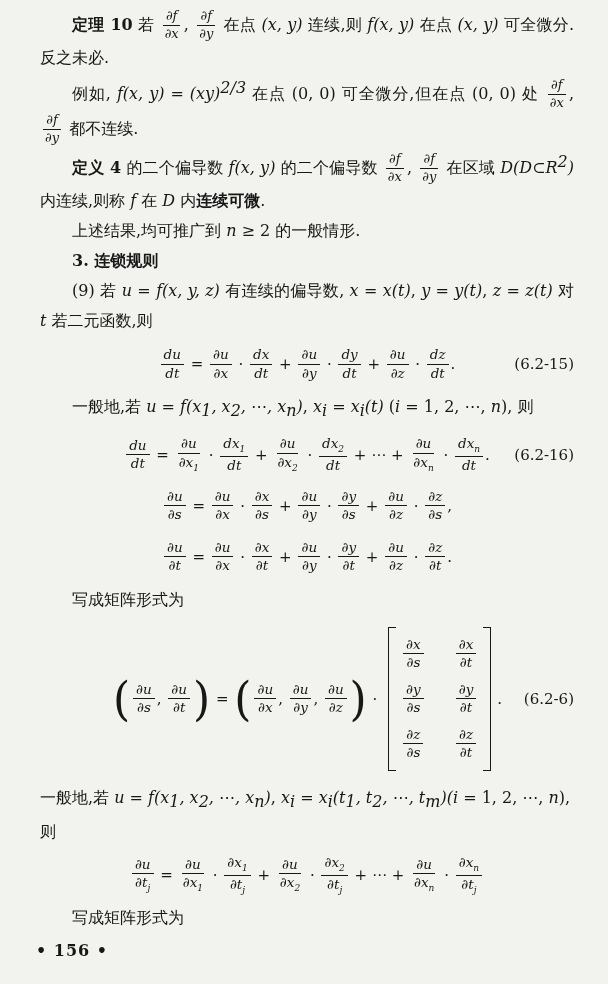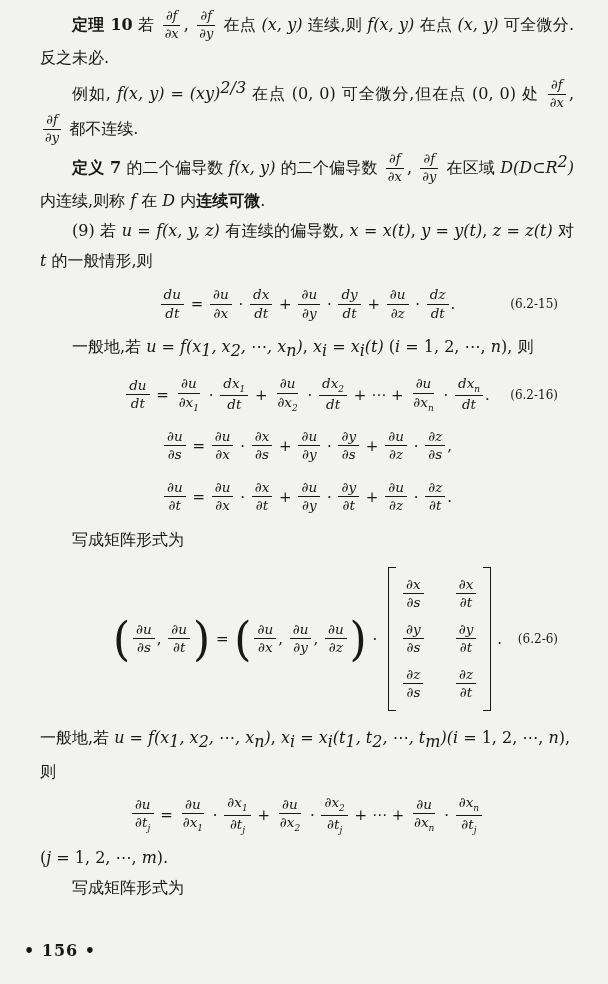--- a/index.html
+++ b/index.html
@@ -54,22 +54,22 @@
     justify-content: center;
     position: relative;
     margin: 5px 0;
     min-height: 46px;
     font-size: 15px;
   }
   .equation .frac { font-size: 13.5px; }
   .equation .zh { white-space: pre; }
   .eqno {
     position: absolute;
-    right: 16px;
-    font-size: 12px;
+    right: 0;
+    font-size: 15px;
     font-family: "DejaVu Serif", "DejaVu Sans", serif;
   }
   .tall { min-height: 158px; }
   .bigparen {
     display: inline-block;
     font-size: 44px;
     font-weight: 300;
     line-height: 0;
     vertical-align: middle;
     margin: 0 1px;
@@ -89,21 +89,21 @@
     content: "";
     position: absolute;
     top: 0; bottom: 0;
     width: 7px;
     border: 1.8px solid #171717;
   }
   .matrix::before { left: 0; border-right: none; }
   .matrix::after  { right: 0; border-left: none; }
   .pageno {
     position: absolute;
-    left: 24px;
+    left: 36px;
     bottom: 24px;
     font-weight: bold;
     font-size: 16px;
     letter-spacing: 1px;
   }
 </style>
 </head>
 <body>
 
 <div class="page">
@@ -115,28 +115,30 @@
           <span class="num"><span class="m">∂f</span></span>
           <span class="den"><span class="m">∂y</span></span>
         </span><span class="zh"> 在点 </span><span class="m">(x, y)</span><span class="zh"> 连续,则 </span><span class="m">f(x, y)</span><span class="zh"> 在点 </span><span class="m">(x, y)</span><span class="zh"> 可全微分. 反之未必.</span></div>
       <div class="para indent"><span class="zh">例如, </span><span class="m">f(x, y) = (xy)</span><sup class="m">2/3</sup><span class="zh"> 在点 (0, 0) 可全微分,但在点 (0, 0) 处 </span><span class="frac">
           <span class="num"><span class="m">∂f</span></span>
           <span class="den"><span class="m">∂x</span></span>
         </span><span class="zh">, </span><span class="frac">
           <span class="num"><span class="m">∂f</span></span>
           <span class="den"><span class="m">∂y</span></span>
         </span><span class="zh"> 都不连续.</span></div>
-      <div class="para indent"><span class="zh b">定义 7</span><span class="zh">  的二个偏导数 </span><span class="m">f(x, y)</span><span class="zh"> 的二个偏导数 </span><span class="frac">
+      <div class="para indent"><span class="zh b">定义 4</span><span class="zh">  的二个偏导数 </span><span class="m">f(x, y)</span><span class="zh"> 的二个偏导数 </span><span class="frac">
           <span class="num"><span class="m">∂f</span></span>
           <span class="den"><span class="m">∂x</span></span>
         </span><span class="zh">, </span><span class="frac">
           <span class="num"><span class="m">∂f</span></span>
           <span class="den"><span class="m">∂y</span></span>
         </span><span class="zh"> 在区域 </span><span class="m">D(D⊂R</span><sup class="m">2</sup><span class="m">)</span><span class="zh"> 内连续,则称 </span><span class="m">f</span><span class="zh"> 在 </span><span class="m">D</span><span class="zh"> 内</span><span class="zh b">连续可微</span><span class="zh">.</span></div>
-      <div class="para indent"><span class="zh">(9) 若 </span><span class="m">u = f(x, y, z)</span><span class="zh"> 有连续的偏导数, </span><span class="m">x = x(t)</span><span class="zh">, </span><span class="m">y = y(t)</span><span class="zh">, </span><span class="m">z = z(t)</span><span class="zh"> 对 </span><span class="m">t</span><span class="zh"> 的一般情形,则</span></div>
+      <div class="para indent"><span class="zh">上述结果,均可推广到 </span><span class="m">n</span><span class="zh"> ≥ 2 的一般情形.</span></div>
+      <div class="para indent"><span class="zh b">3. 连锁规则</span></div>
+      <div class="para indent"><span class="zh">(9) 若 </span><span class="m">u = f(x, y, z)</span><span class="zh"> 有连续的偏导数, </span><span class="m">x = x(t)</span><span class="zh">, </span><span class="m">y = y(t)</span><span class="zh">, </span><span class="m">z = z(t)</span><span class="zh"> 对 </span><span class="m">t</span><span class="zh"> 若二元函数,则</span></div>
       <div class="equation">
         <span class="frac">
           <span class="num"><span class="m">du</span></span>
           <span class="den"><span class="m">dt</span></span>
         </span>
         <span class="zh"> = </span>
         <span class="frac">
           <span class="num"><span class="m">∂u</span></span>
           <span class="den"><span class="m">∂x</span></span>
         </span>
@@ -371,17 +373,16 @@
         <span class="frac">
           <span class="num"><span class="m">∂u</span></span>
           <span class="den"><span class="m">∂x</span><sub class="m">n</sub></span>
         </span>
         <span class="zh"> · </span>
         <span class="frac">
           <span class="num"><span class="m">∂x</span><sub class="m">n</sub></span>
           <span class="den"><span class="m">∂t</span><sub class="m">j</sub></span>
         </span>
       </div>
-      <div class="para"><span class="zh">(</span><span class="m">j</span><span class="zh"> = 1, 2, ⋯, </span><span class="m">m</span><span class="zh">).</span></div>
       <div class="para indent"><span class="zh">写成矩阵形式为</span></div>
     </div>
   <div class="pageno">• 156 •</div>
 </div>
 
 </body></html>

